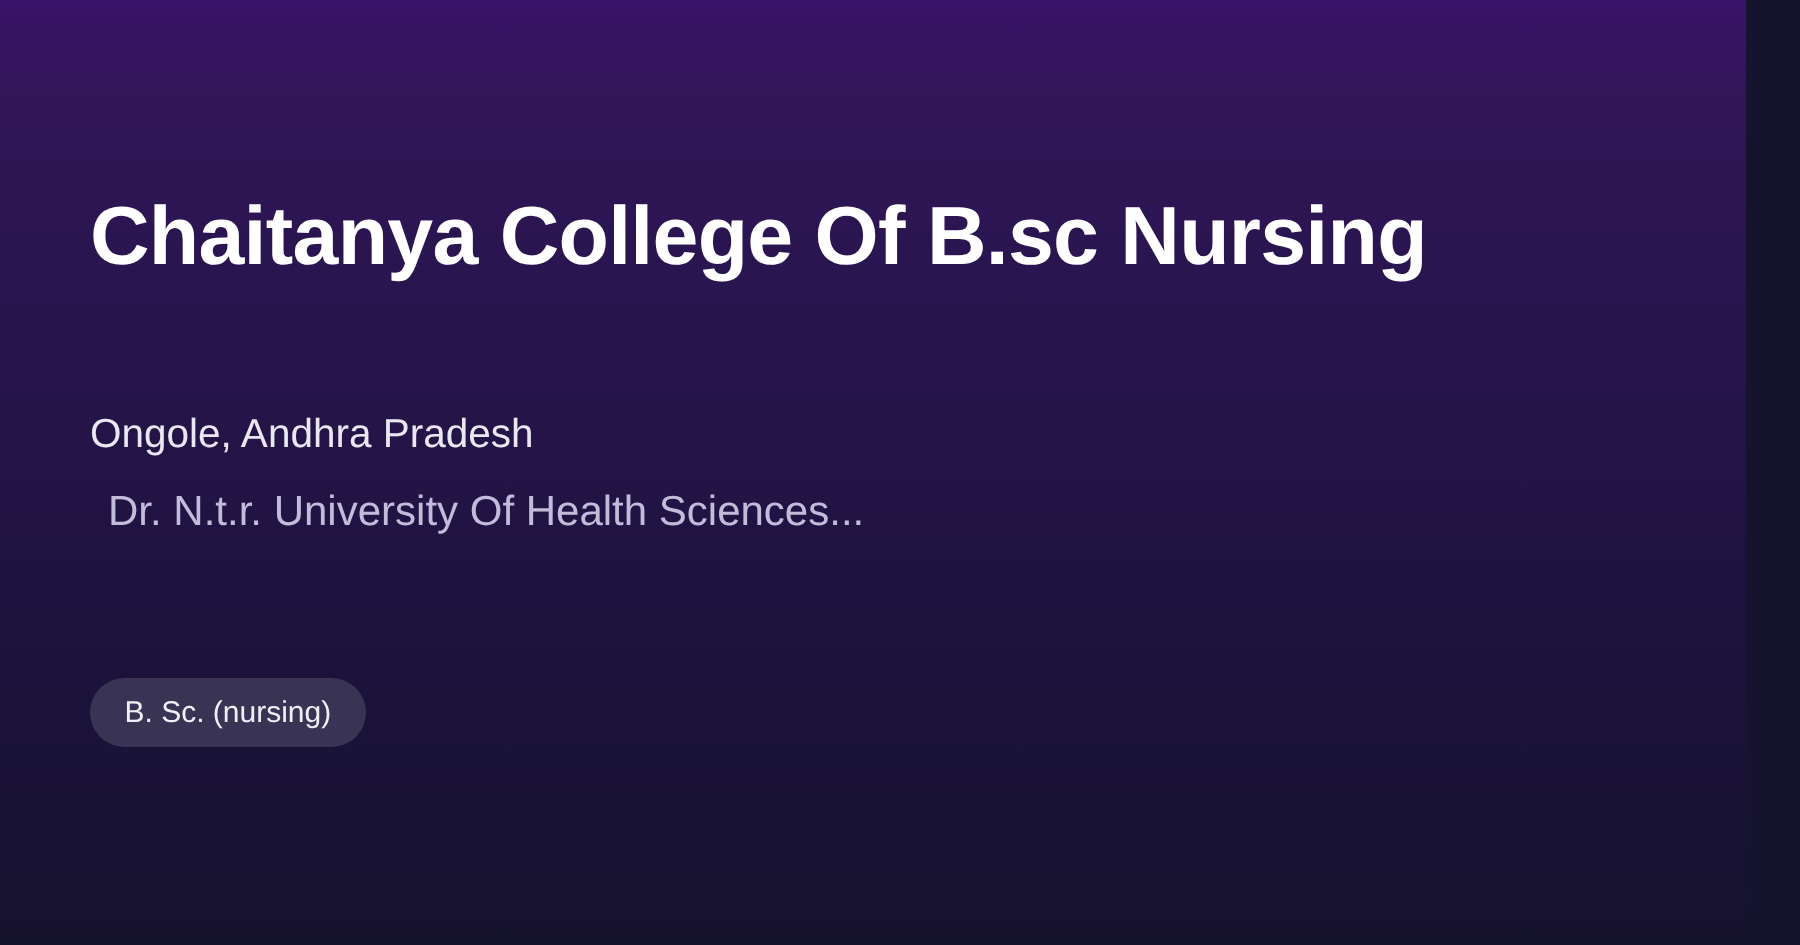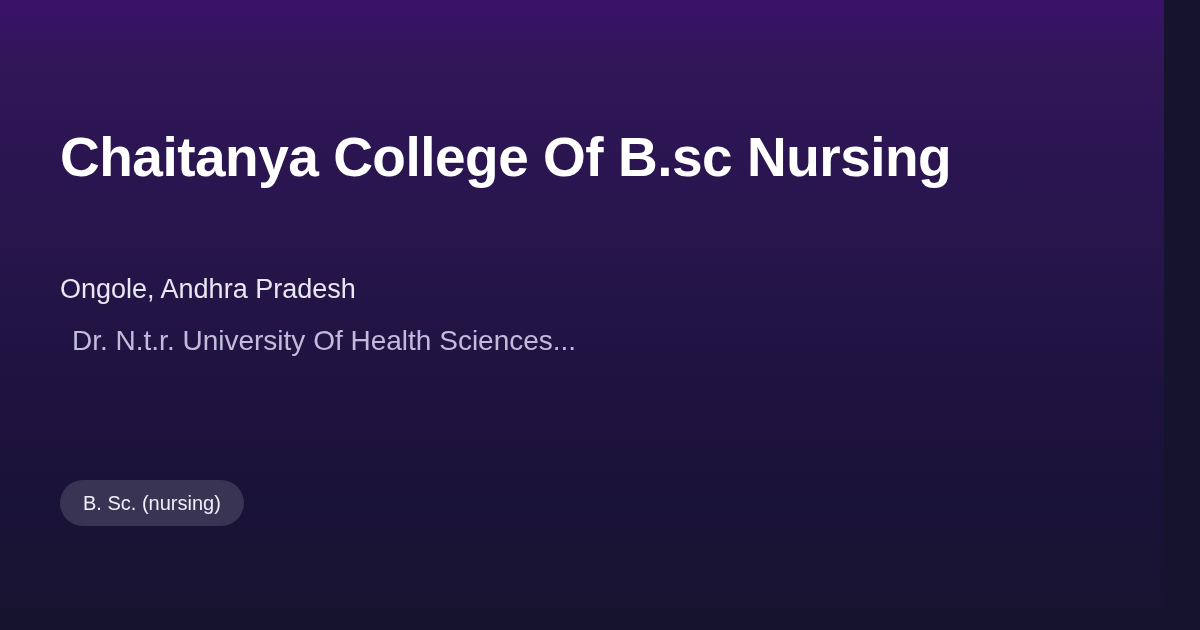--- a/index.html
+++ b/index.html
@@ -70,21 +70,21 @@
     line-height: 30px;
     font-weight: 400;
     color: #c2bcdb;
     white-space: nowrap;
     margin-left: 12px;
   }
 
   .tag-row {
     position: absolute;
     left: 0;
-    top: 480px;
+    top: 452px;
     display: flex;
     align-items: flex-end;
     gap: 12px;
   }
 
   .tag-pill {
     display: inline-flex;
     align-items: center;
     justify-content: center;
     height: 46px;

